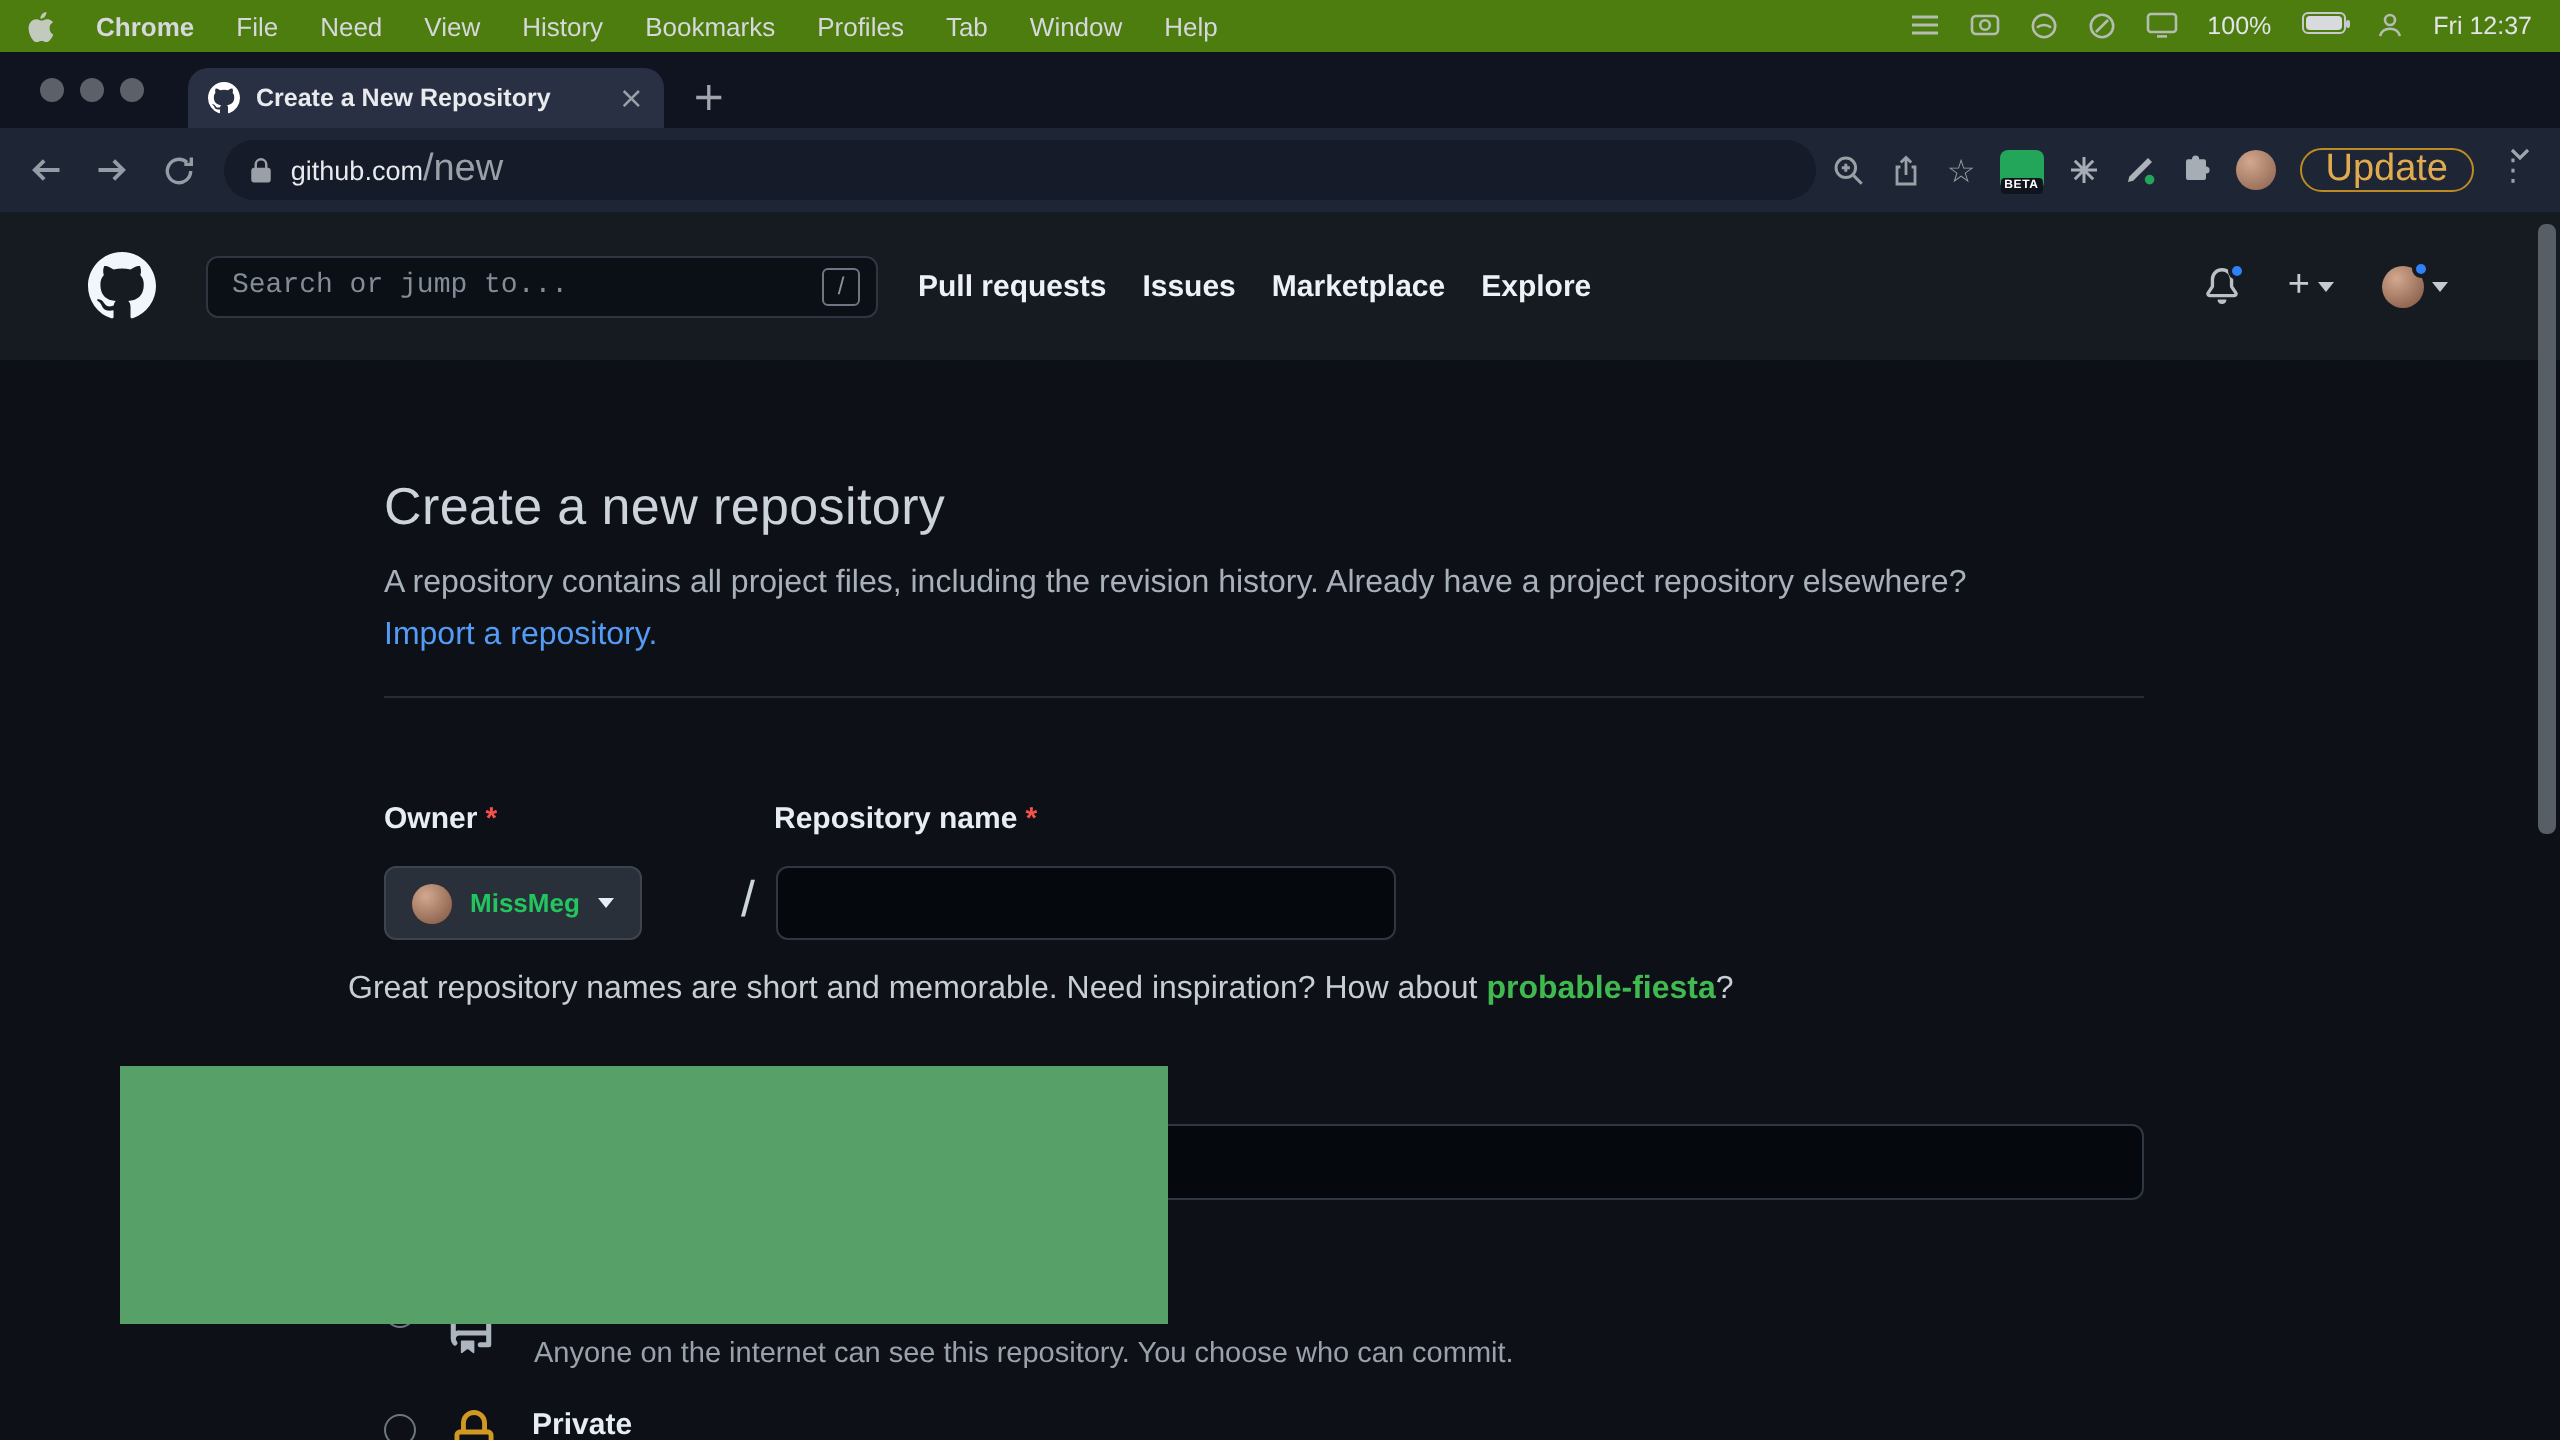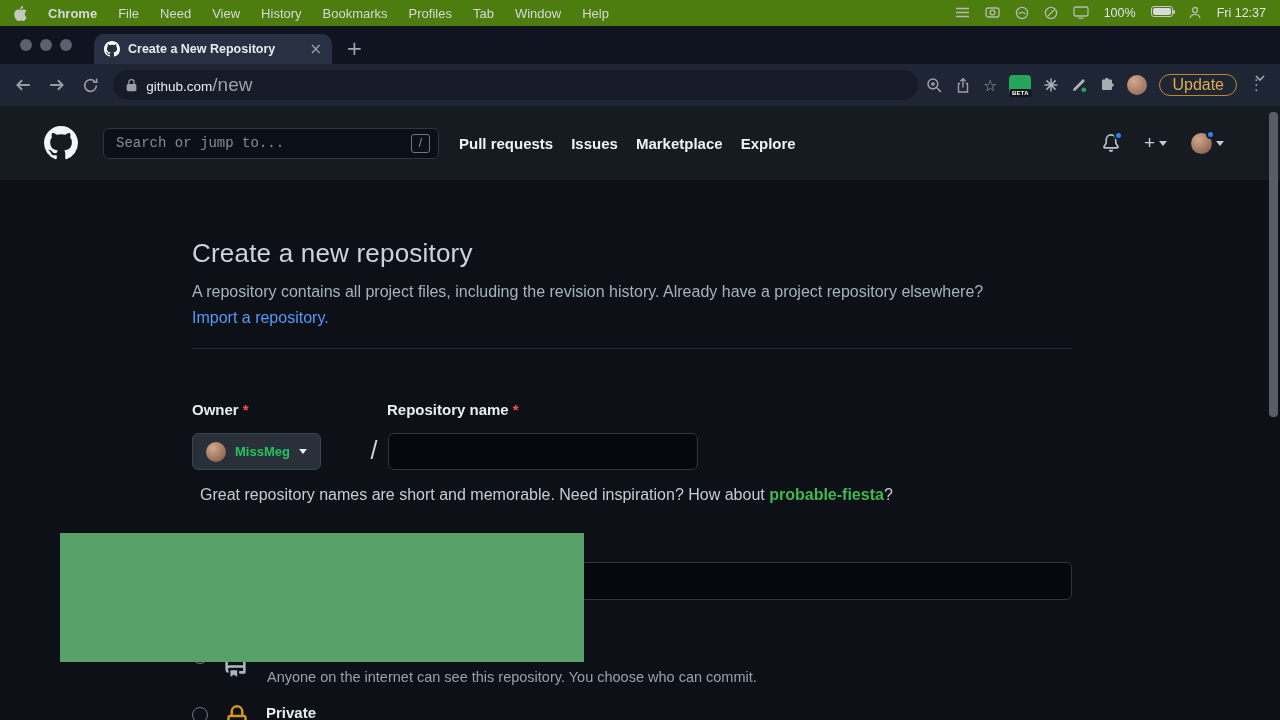--- a/index.html
+++ b/index.html
@@ -46,21 +46,21 @@
   .urlpath { font-size:19px; color:#9aa0a6; }
   .toolright { margin-left:auto; display:flex; align-items:center; gap:12px; padding-right:6px; }
   .star { color:#9aa0a6; font-size:16px; font-family:"DejaVu Sans",sans-serif; }
   .beta { width:22px; height:20px; background:#23a55a; border-radius:4px; position:relative; }
   .beta b { position:absolute; left:50%; transform:translateX(-50%); bottom:-2px;
     background:#10151d; color:#fff; font-size:6px; font-weight:700; letter-spacing:.3px;
     padding:1px 2px; border-radius:2px; }
   .cavatar { width:20px; height:20px; border-radius:50%;
     background:radial-gradient(circle at 35% 30%, #d3a88e, #8a5f4d); }
   .update { height:22px; line-height:20px; border:1px solid #bd8b24; color:#e0aa4e;
-    border-radius:12px; padding:0 12px; font-size:16px; }
+    border-radius:12px; padding:0 12px; font-size:19px; }
   .kebab { color:#9aa0a6; font-size:15px; font-family:"DejaVu Sans",sans-serif; }
 
   
   .ghheader { position:absolute; top:106px; left:0; width:1280px; height:74px;
     background:#161b22; display:flex; align-items:center; padding:0 56px 0 44px; z-index:30; }
   .ghsearch { margin-left:25px; width:336px; height:31px; background:#0b0f16;
     border:1px solid #2f3642; border-radius:6px; display:flex; align-items:center;
     padding:0 8px 0 12px; }
   .ghsearch input { flex:1; background:transparent; border:none; outline:none;
     color:#c9d1d9; font-size:14px; font-family:Liberation Mono, monospace; }
@@ -95,21 +95,21 @@
     background:radial-gradient(circle at 35% 30%, #d3a88e, #7c523f); }
   .ownerbtn .oname { font-size:13px; font-weight:700; color:#22c55e; }
   .ownerbtn .caret { border-top-color:#e6edf3; }
   .slashsep { position:absolute; left:362px; top:436px; width:24px; text-align:center;
     font-size:25px; color:#cdd4db; }
   .txtinput { position:absolute; background:#05080c; border:1px solid #2f3742;
     border-radius:6px; color:#e6edf3; font-size:14px; padding:0 10px; outline:none;
     font-family:"Liberation Sans",sans-serif; }
   .repoinput { left:388px; top:433px; width:310px; height:37px; }
   .descinput { left:192px; top:562px; width:880px; height:38px; }
-  .hint { position:absolute; left:200px; top:486px; font-size:16px; color:#c6cdd4; }
+  .hint { position:absolute; left:174px; top:486px; font-size:16px; color:#c6cdd4; }
   .hint .sug { color:#3fb950; font-weight:700; }
 
   .radio { position:absolute; width:16px; height:16px; border-radius:50%;
     border:1px solid #6e7681; background:#0d1117; display:flex; align-items:center;
     justify-content:center; }
   .radio.checked:after { content:""; width:8px; height:8px; border-radius:50%; background:#2f81f7; }
   .pubdesc { position:absolute; left:267px; top:669px; font-size:14.5px; color:#99a2ab; }
   .privlabel { position:absolute; left:266px; top:704px; font-size:15px; font-weight:700; color:#e6edf3; }
 
   

